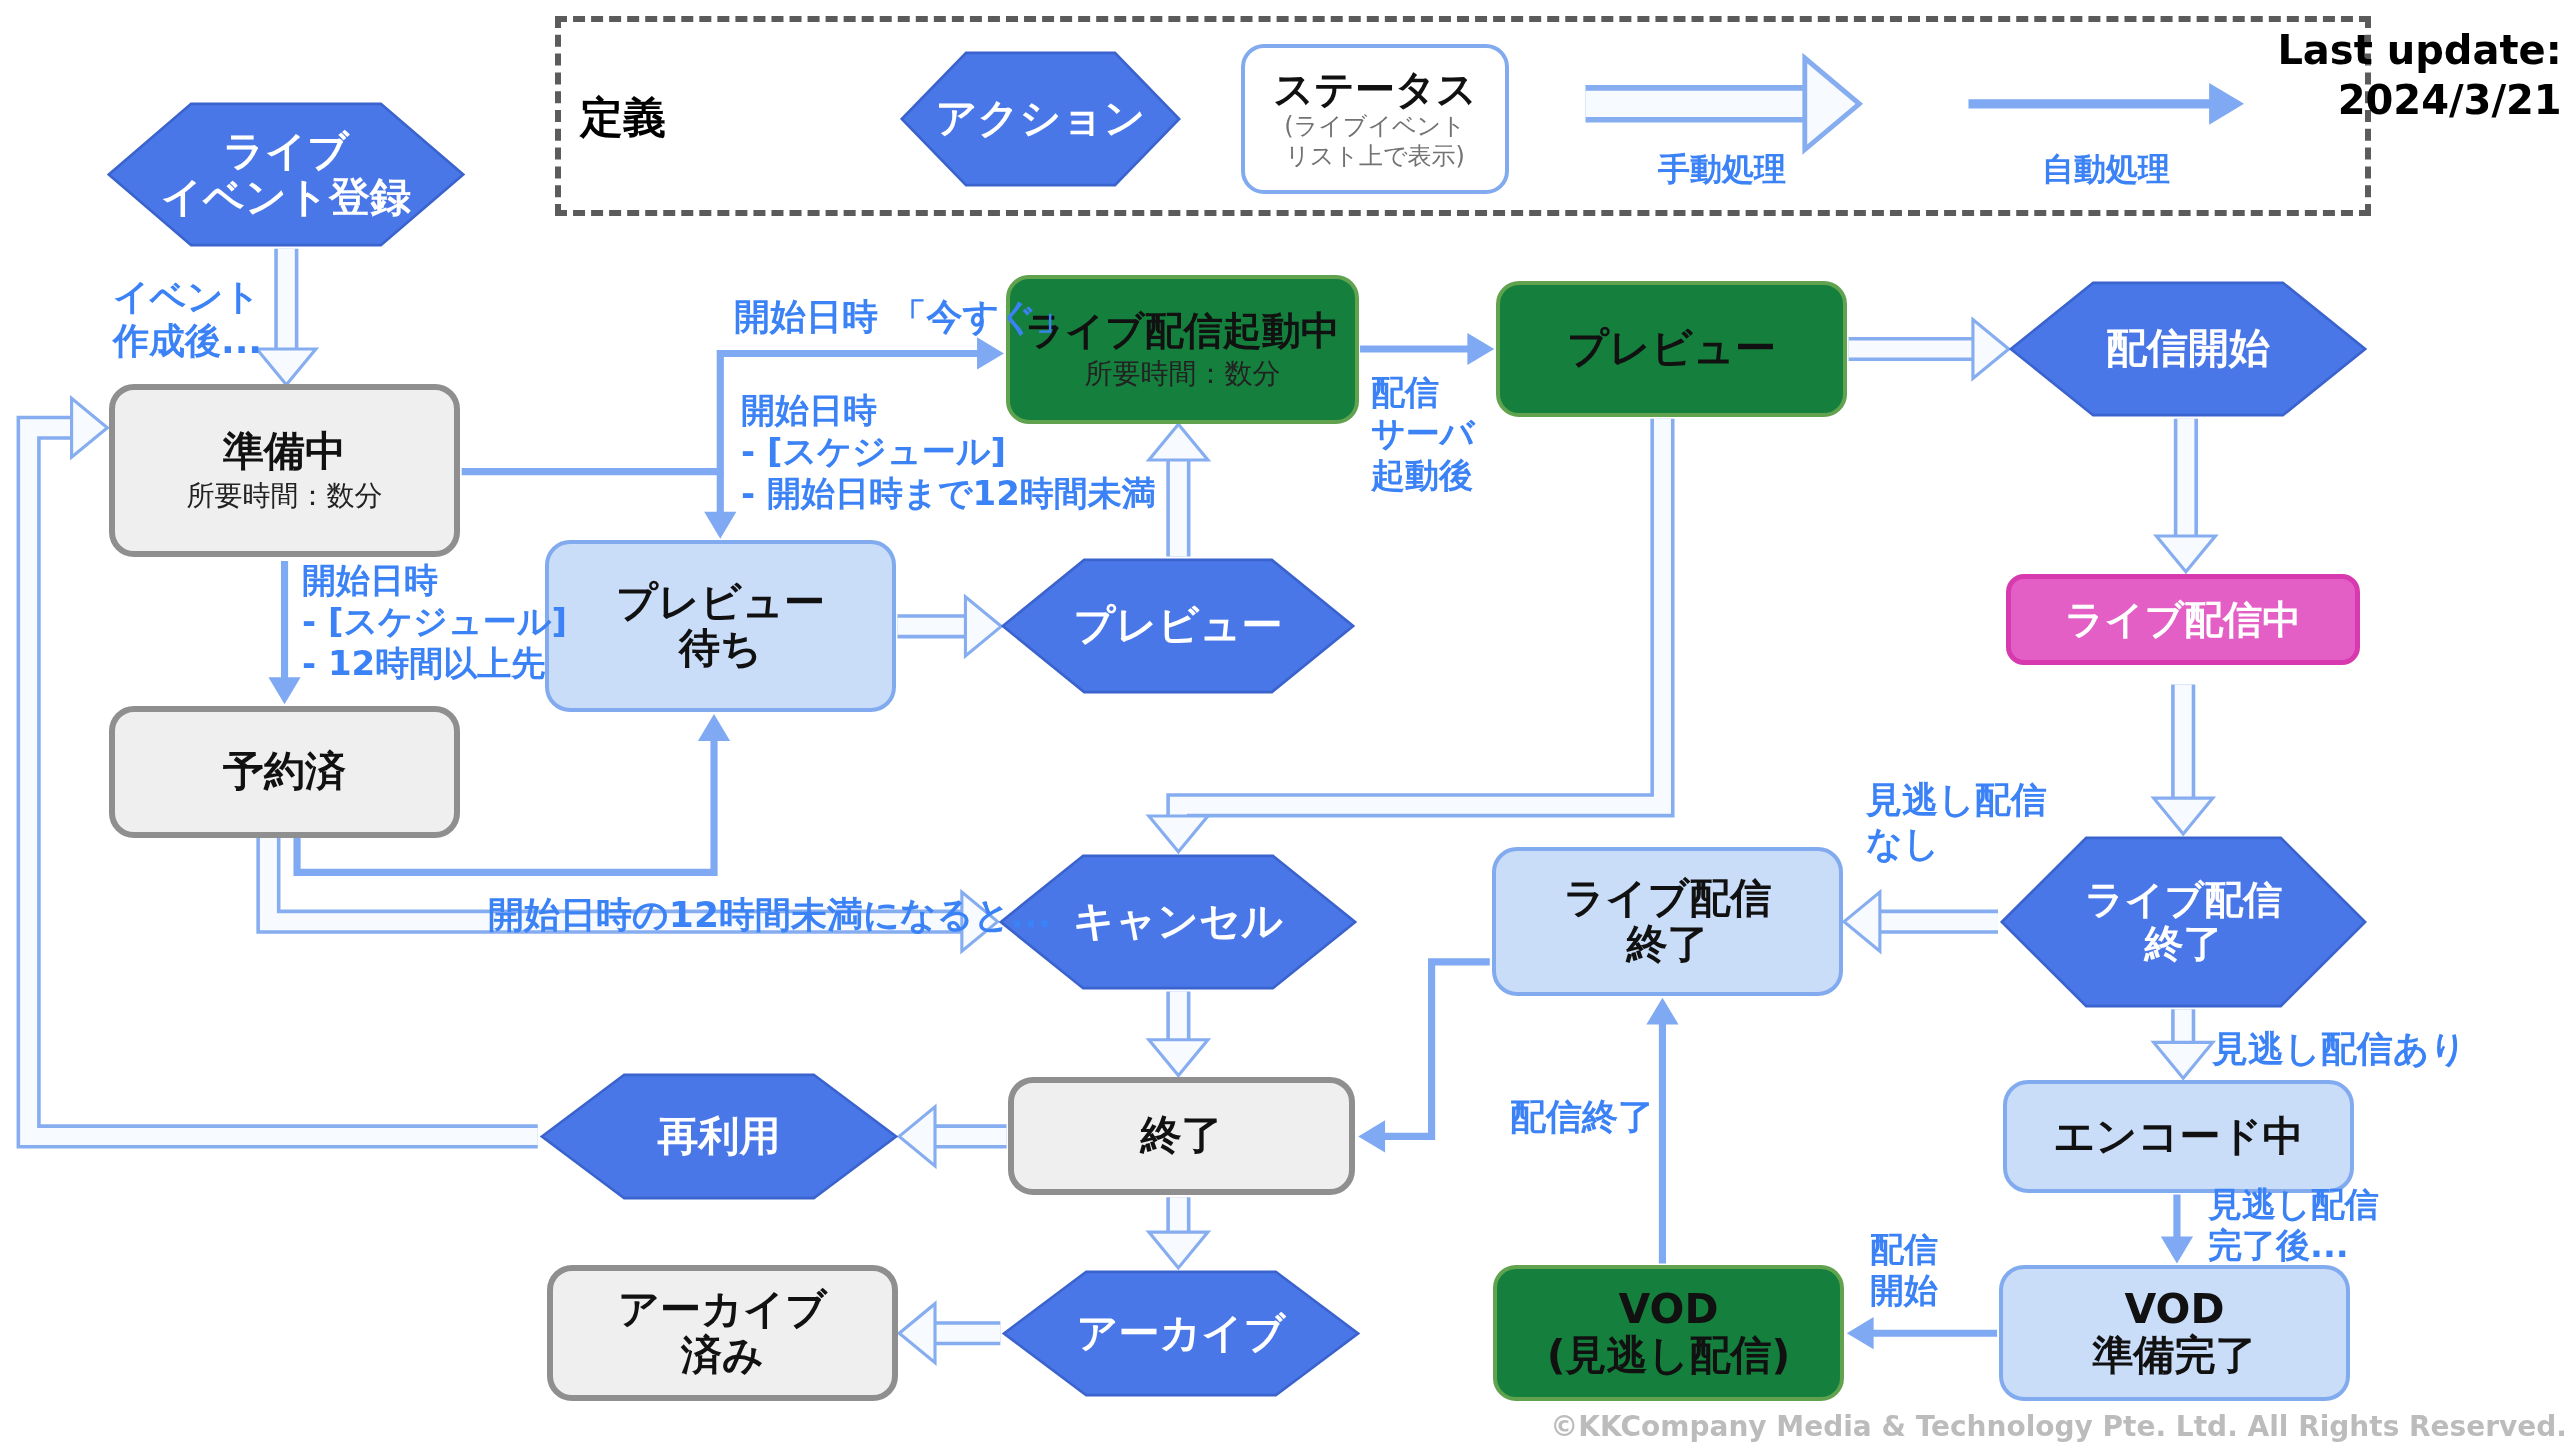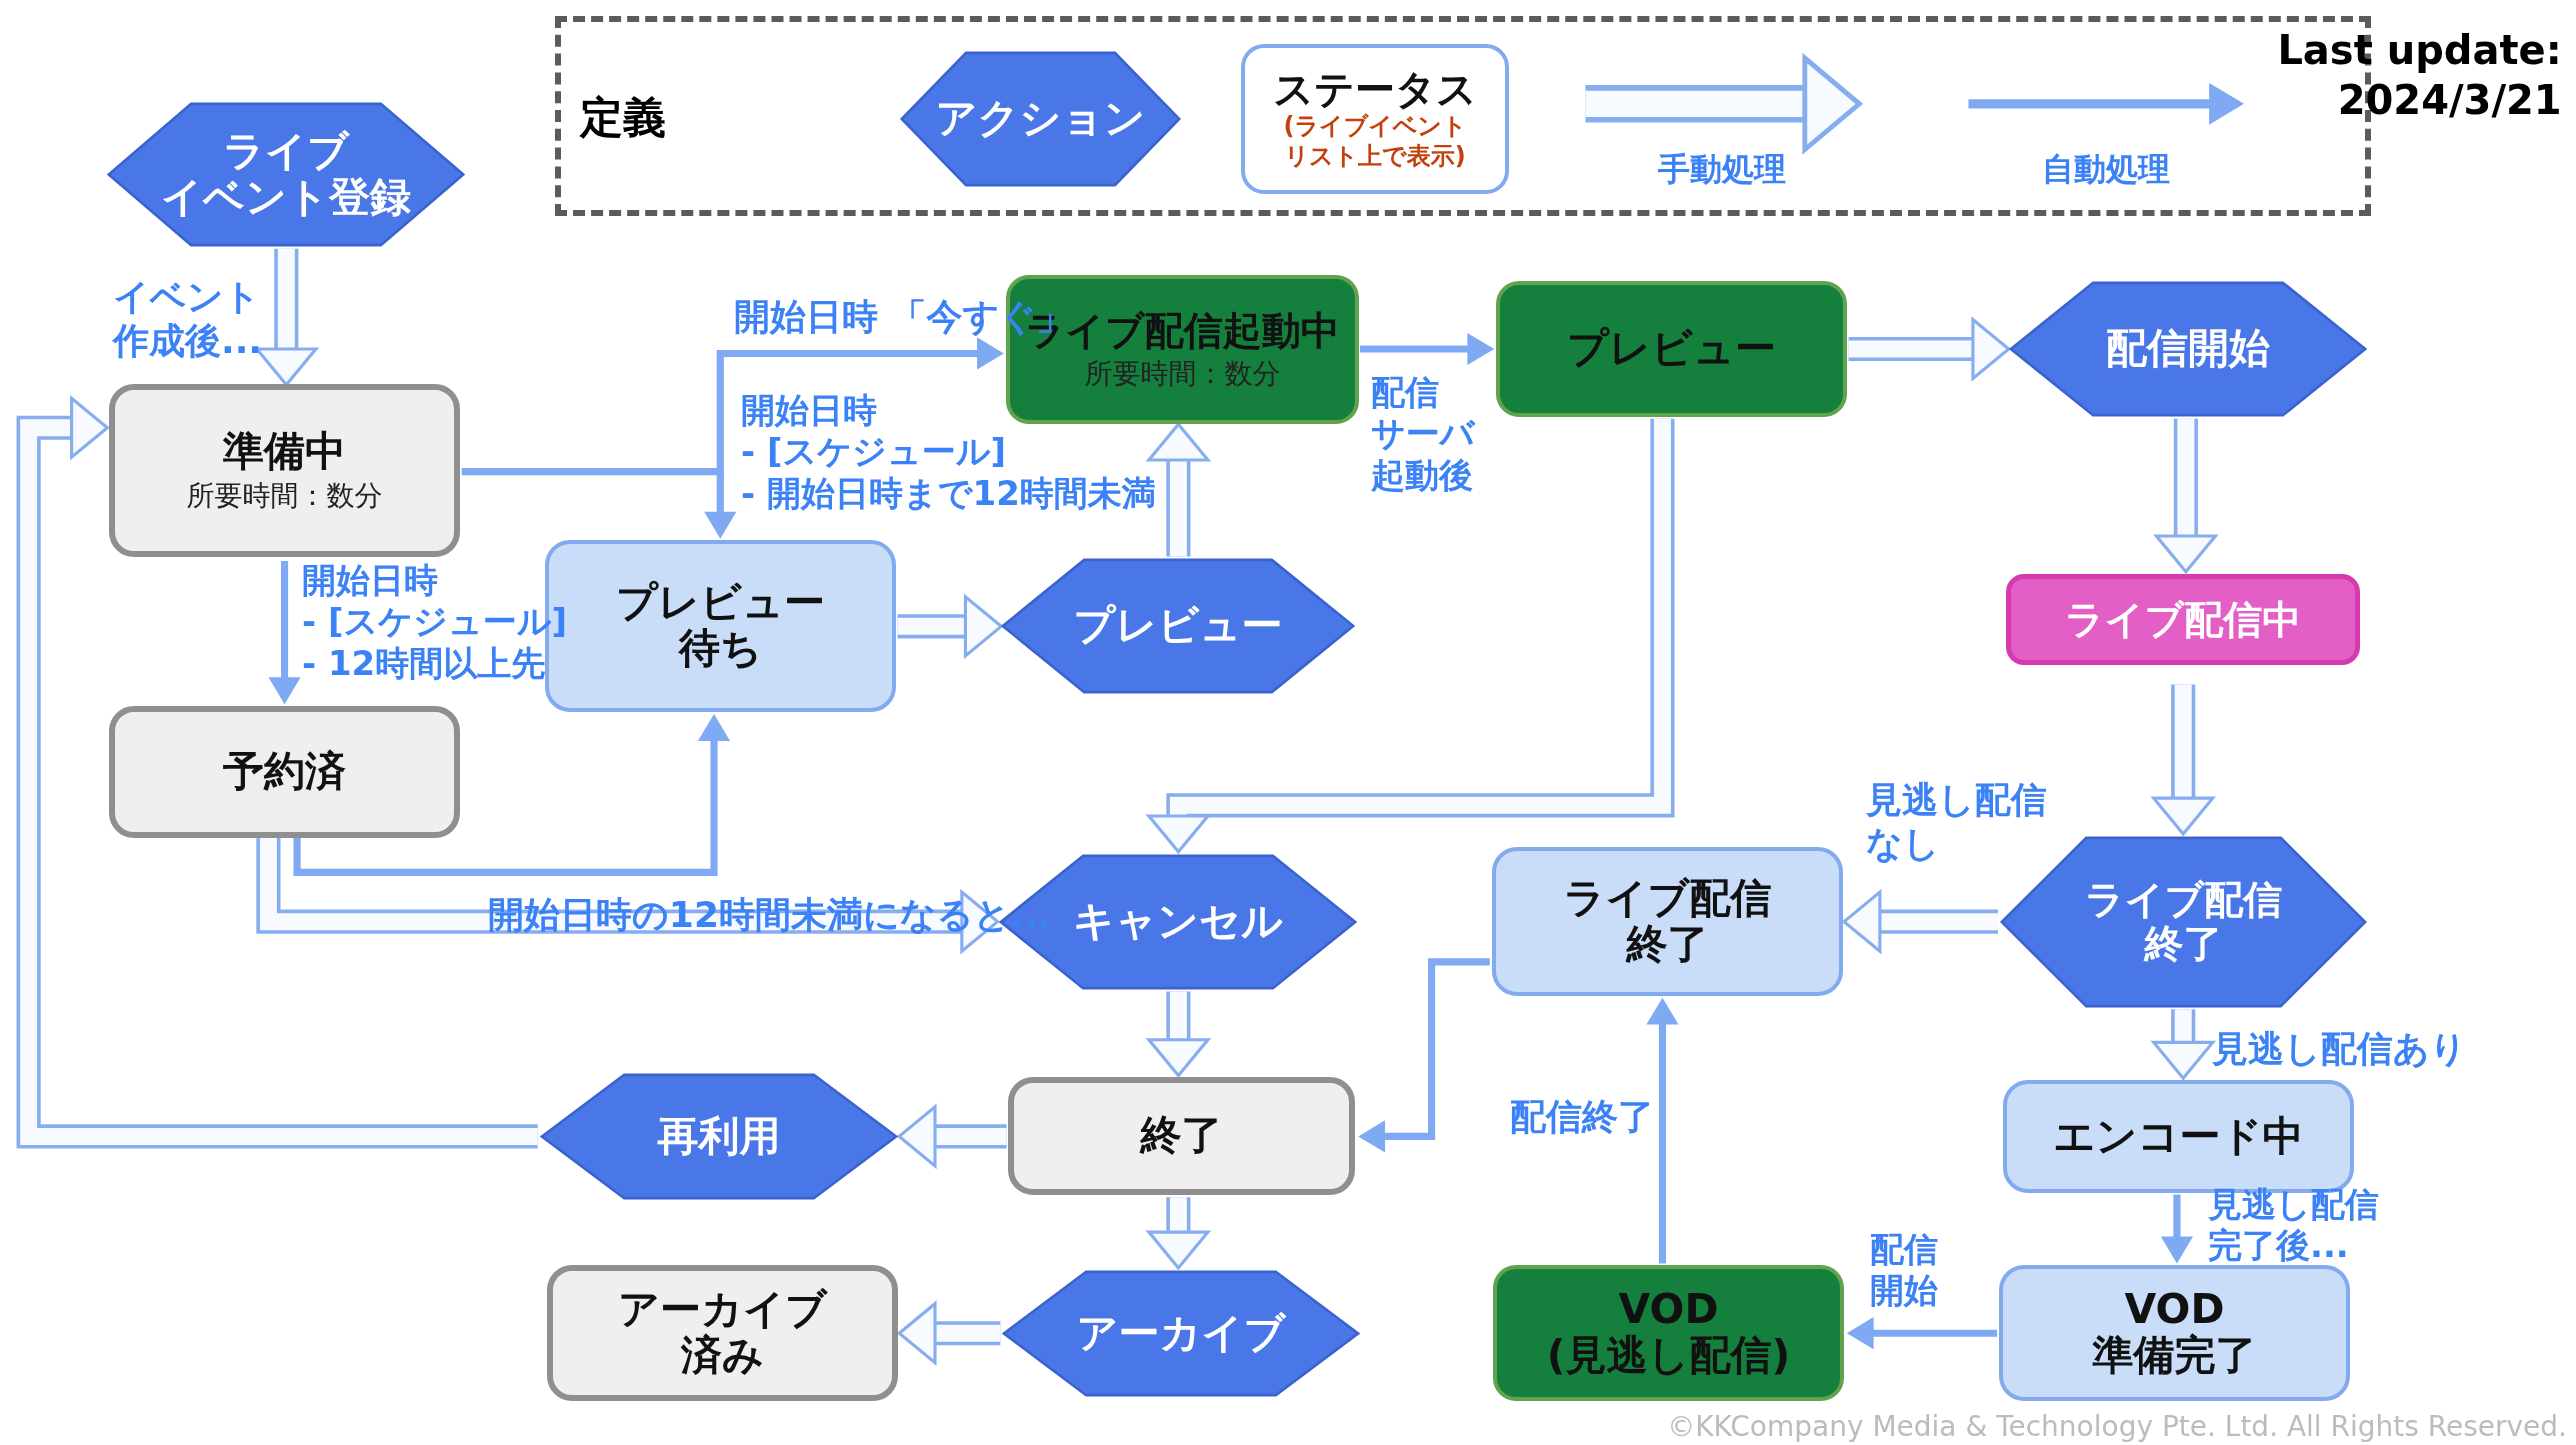--- a/index.html
+++ b/index.html
@@ -13,29 +13,29 @@
   .kind-gray{background:#efefef;border:6.3px solid #8f8f8f;border-radius:25px;}
   .kind-blue{background:#c9dcf8;border:4.5px solid #82abef;border-radius:25px;}
   .kind-green{background:#15803d;border:4.5px solid #61a24f;border-radius:23px;}
   .kind-pink{background:#e35fc6;border:5.4px solid #d63aae;border-radius:18px;}
   .kind-pink .t{color:#ffffff;}
   .kind-hex{background:transparent;border:none;}
   .kind-hex .hexsvg{position:absolute;left:0;top:0;}
   .kind-hex .t{position:relative;color:#ffffff;}
   .kind-statusdef{background:#ffffff;border:4.5px solid #82abef;border-radius:23px;}
   .kind-statusdef .t{font-size:40px;}
-  .kind-statusdef .small{font-weight:700;font-size:24px;line-height:1.25;color:#c2410c;white-space:nowrap;}
+  .kind-statusdef .small{font-weight:400;font-size:24px;line-height:1.25;color:#737373;white-space:nowrap;}
   .edge-label{position:absolute;color:#3b82f6;font-weight:700;white-space:nowrap;margin-top:7px;}
   .edge-label div{line-height:1.22;}
   .legend-box{position:absolute;left:555px;top:16px;width:1816px;height:200px;
               border:6.3px dashed #5b5b5b;box-sizing:border-box;}
   .legend-title{position:absolute;left:580px;top:89px;font-size:43px;font-weight:700;color:#000;}
   .lastupdate{position:absolute;right:14.3px;top:25px;text-align:right;
               font-size:40px;line-height:1.25;font-weight:700;color:#000;}
-  .copyright{position:absolute;right:9px;top:1410px;font-size:28px;color:#bcbcbc;font-weight:400;}
+  .copyright{position:absolute;right:9px;top:1410px;font-size:28px;color:#bcbcbc;font-weight:700;}
 </style>
 </head>
 <body>
 
 <div id="canvas">
   <svg id="edge-svg" viewBox="0 0 2879 1616">
       <g>
         <polyline points="320,278 320,392" fill="none" stroke="#86adef" stroke-width="27" stroke-linejoin="miter"></polyline>
         <polyline points="320,278 320,392" fill="none" stroke="#f7faff" stroke-width="19" stroke-linejoin="miter"></polyline>
         <polygon points="320,430 287,390 353,390" fill="#f7faff" stroke="#86adef" stroke-width="3.5" stroke-linejoin="miter"></polygon>

